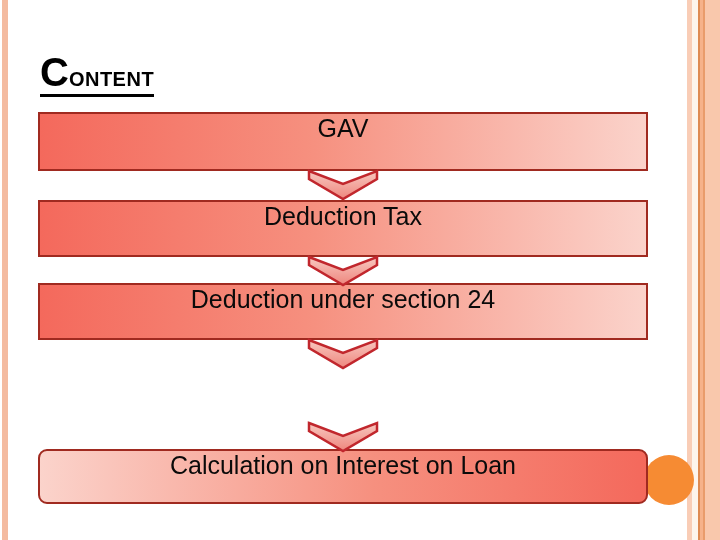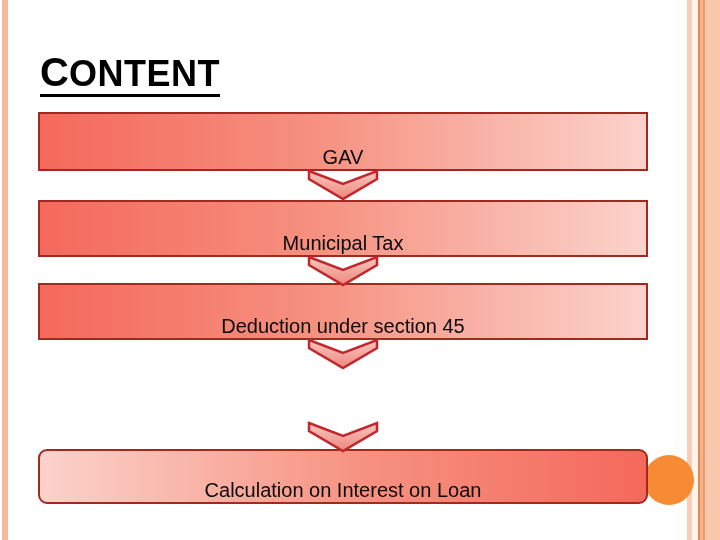--- a/index.html
+++ b/index.html
@@ -23,30 +23,30 @@
 
   
   .title{
     position:absolute;left:40px;top:52px;
     color:#000;font-weight:bold;
     border-bottom:3px solid #000;
     padding-bottom:2px;line-height:1;
     white-space:nowrap;z-index:2;
   }
   .title .big{font-size:40px;}
-  .title .small{font-size:36px;letter-spacing:0.5px;}
+  .title .small{font-size:20px;letter-spacing:0.5px;}
 
   
   .flow-box{
     position:absolute;left:38px;width:610px;height:57px;
     box-sizing:border-box;
     border:2px solid #A02A20;
     background:linear-gradient(to right,#F4695C 0%,#F6907F 45%,#FBD3CB 100%);
-    display:flex;align-items:flex-end;justify-content:center;
-    font-size:20px;color:#0a0a0a;
+    display:flex;align-items:flex-start;justify-content:center;
+    font-size:25px;color:#0a0a0a;
     z-index:3;
   }
   .box-0{top:112px;height:59px;}
   .box-1{top:200px;}
   .box-2{top:283px;}
   .box-3{top:366px;}
   .box-4{top:449px;height:55px;
     background:linear-gradient(to right,#FBD3CB 0%,#F6907F 55%,#F4695C 100%);border-radius:9px;}
 
   
@@ -81,24 +81,24 @@
   <div class="title">
     <span class="big">C</span><span class="small">ONTENT</span>
   </div>
 
   <div class="accent-circle"></div>
 
   <div class="flow-box box-0">
     <span>GAV</span>
   </div>
   <div class="flow-box box-1">
-    <span>Municipal Tax</span>
+    <span>Deduction Tax</span>
   </div>
   <div class="flow-box box-2">
-    <span>Deduction under section 45</span>
+    <span>Deduction under section 24</span>
   </div>
   <div class="flow-box box-4">
     <span>Calculation on Interest on Loan</span>
   </div>
 
   <div class="arrow arr-0">
     <svg viewBox="0 0 72 34" xmlns="http://www.w3.org/2000/svg">
       <defs>
           <linearGradient id="ag1" x1="0" y1="0" x2="0" y2="1">
         <stop offset="0" stop-color="#F8C8C0"></stop>

